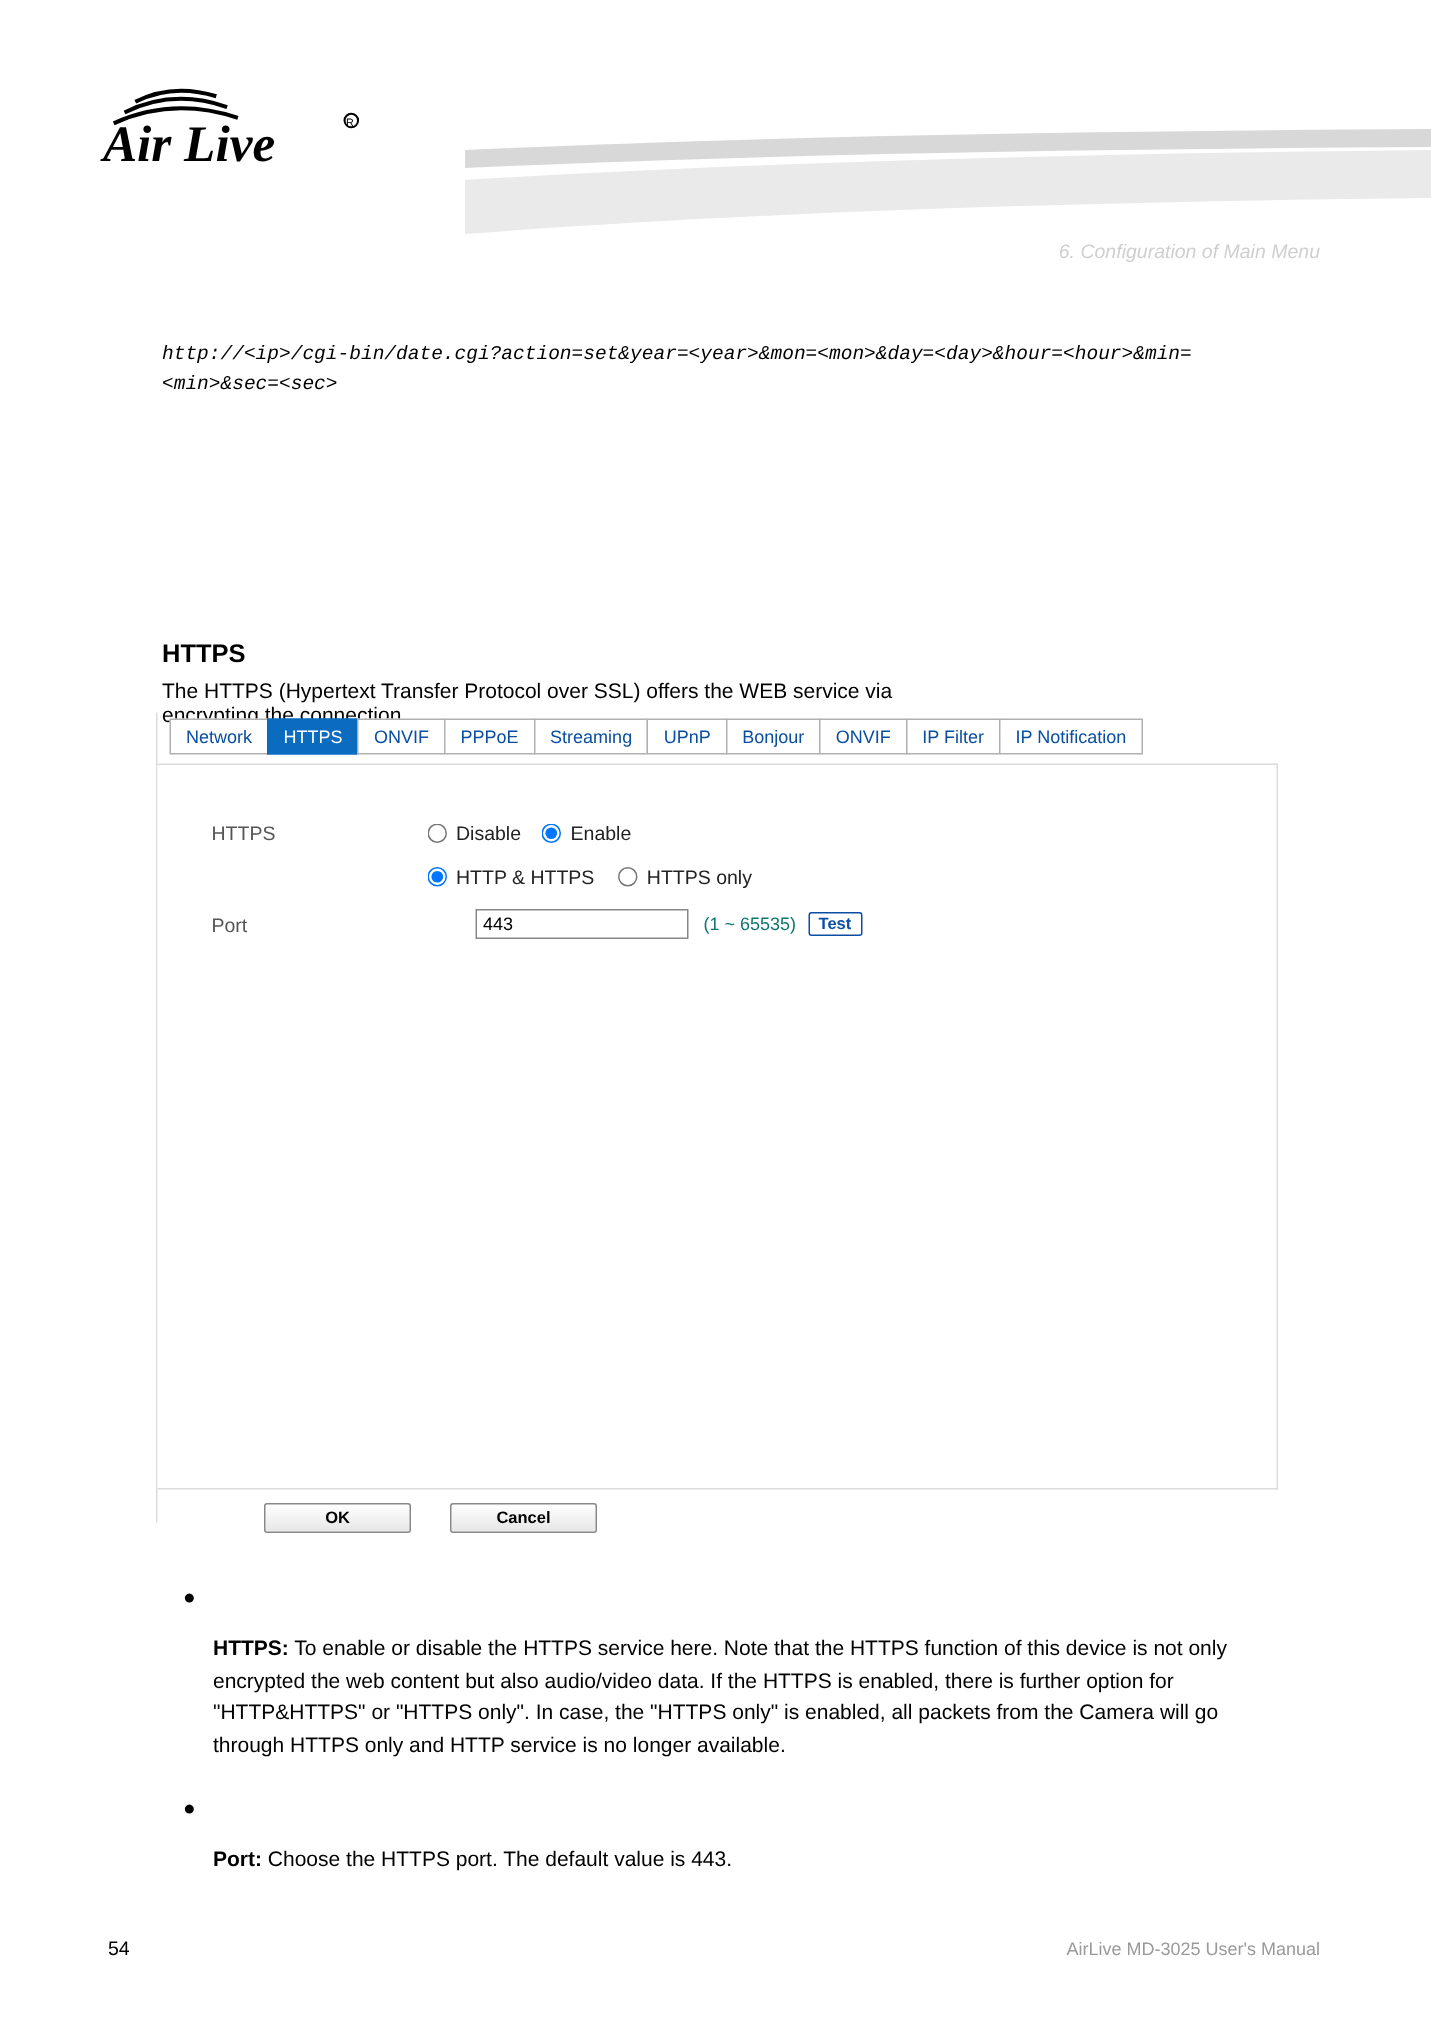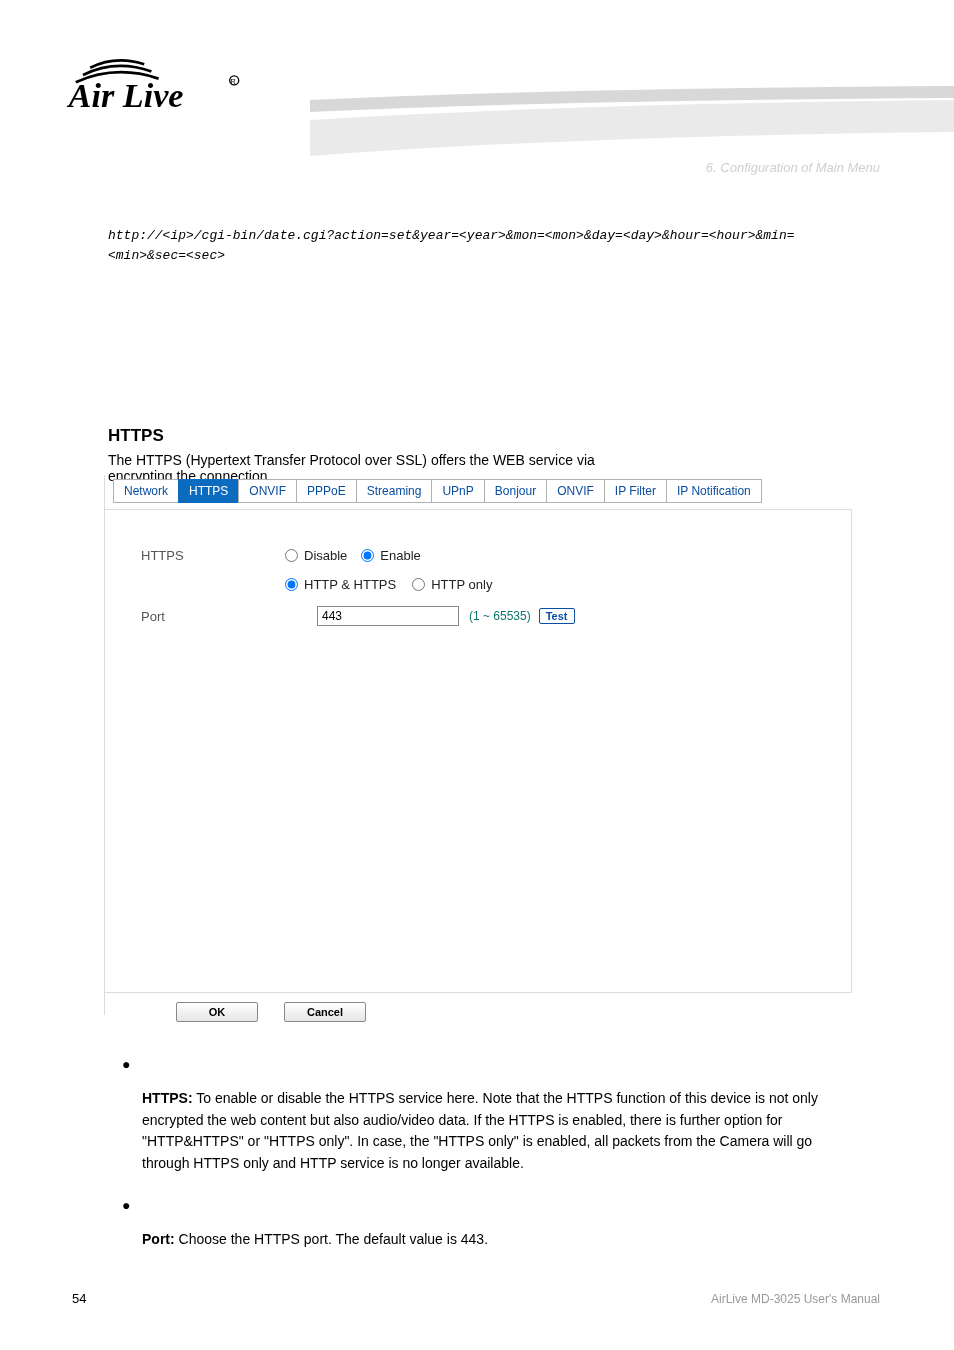--- a/index.html
+++ b/index.html
@@ -28,21 +28,21 @@
 
 .row { display:flex; align-items:center; margin-bottom:14px; }
 .row .label { width:180px; padding-left:36px; color:#555; font-size:13px; }
 .row .ctrl { display:flex; align-items:center; gap:6px; color:#222; font-size:13px; }
 .radio { width:13px; height:13px; }
 .port-input { width:142px; height:20px; border:1px solid #888; font-size:12px; padding:2px 4px;margin-left:32px; }
 .hint { font-size:12px; color:#0f766e; margin-left:4px; }
 .test-btn { border:1px solid #0a4ea2; color:#0a4ea2; background:#fff; font-size:11px; padding:1px 6px; cursor:pointer; border-radius:2px; margin-left:2px;font-weight:bold; }
 
 .btn-row { position:absolute; top:1002px; left:176px; display:flex; gap:26px; }
-.btn { width:82px; height:20px; border:1px solid #888; background:linear-gradient(#fff,#e6e6e6); font-size:11px; font-weight:bold; border-radius:2px; cursor:pointer; }
+.btn { width:98px; height:20px; border:1px solid #888; background:linear-gradient(#fff,#e6e6e6); font-size:11px; font-weight:bold; border-radius:2px; cursor:pointer; }
 
 .bullets { position:absolute; top:1054px; left:108px; width:740px; font-size:14px; line-height:1.55; }
 .bullets .item { display:flex; margin-bottom:20px; }
 .bullets .dot { width:34px; padding-left:14px; font-size:14px; }
 .bullets .text { flex:1;margin-top:34px; }
 .bullets .text .ttl { font-weight:bold; display:inline; }
 
 .footer-l { position:absolute; bottom:44px; left:72px; font-size:13px; color:#000; }
 .footer-r { position:absolute; bottom:44px; right:74px; font-size:12px; color:#9a9a9a; text-align:right; white-space:pre-line; }
 </style>
@@ -101,21 +101,21 @@
         <input type="radio" class="radio" name="https" checked="" style="margin-left: 8px;">
         <span>Enable</span>
       </div>
     </div>
     <div class="row">
       <div class="label"></div>
       <div class="ctrl">
         <input type="radio" class="radio" name="mode" checked="" style="">
         <span>HTTP &amp; HTTPS</span>
         <input type="radio" class="radio" name="mode" style="margin-left: 10px;">
-        <span>HTTP only</span>
+        <span>HTTPS only</span>
       </div>
     </div>
     <div class="row">
       <div class="label">Port</div>
       <div class="ctrl">
         <input class="port-input" value="443" style="">
         <span class="hint">(1 ~ 65535)</span>
         <button class="test-btn">Test</button>
       </div>
     </div>

